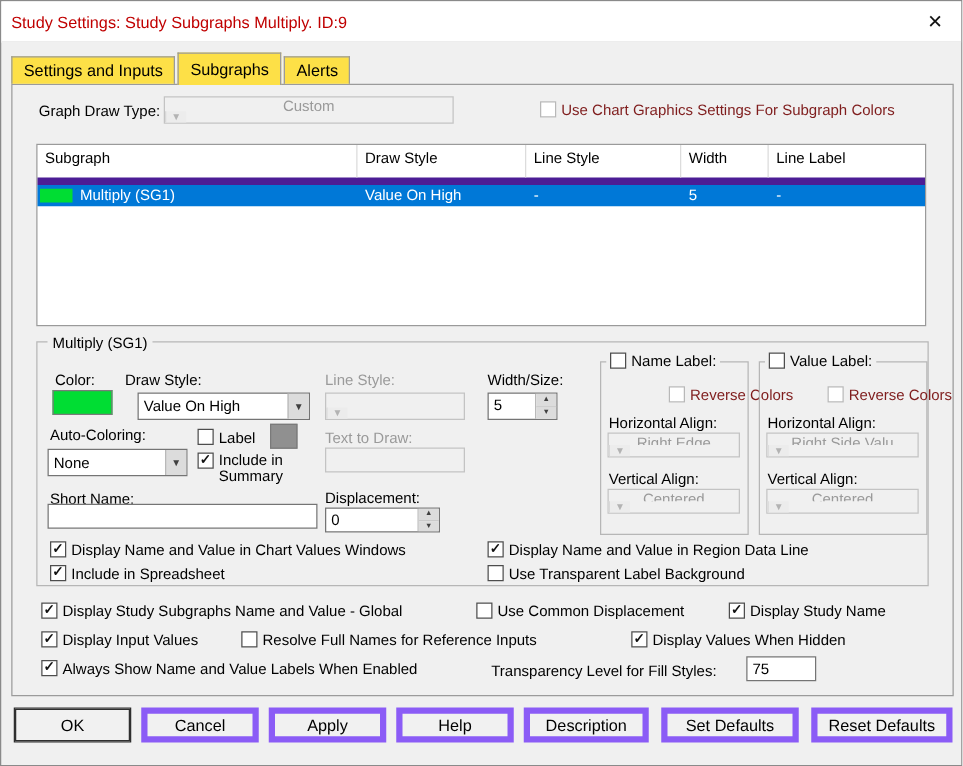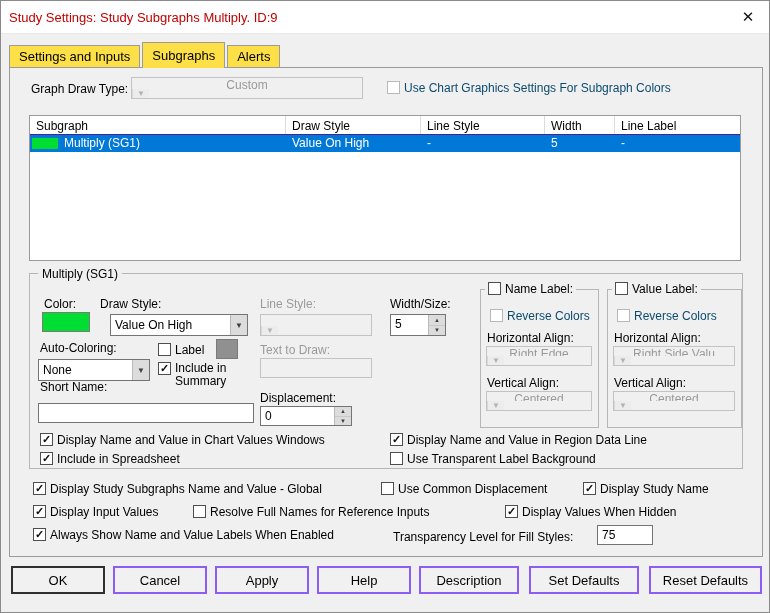--- a/index.html
+++ b/index.html
@@ -16,21 +16,21 @@
   .tab { font-size:13px; color:#000; background:#fde047; border:1px solid #9b9b9b; border-bottom:none; padding:3px 9px 3px; height:22px; margin-right:2px; white-space:nowrap; }
   .tab.active { height:26px; padding-top:5px; margin-bottom:-1px; position:relative; z-index:6; }
   .panel { position:absolute; left:8px; top:66px; width:754px; height:490px; border:1px solid #9b9b9b; background:#f0f0f0; z-index:1; }
 
   .lbl { position:absolute; font-size:12px; color:#000; white-space:nowrap; z-index:2; }
   .lbl.dis { color:#9a9a9a; }
 
   
   .cb { position:absolute; display:flex; align-items:flex-start; gap:4px; font-size:12px; color:#000; white-space:nowrap; z-index:2; }
   .cb .box { width:13px; height:13px; border:1px solid #4d4d4d; background:#fff; flex:none; font-size:11px; font-weight:bold; color:#111; line-height:11px; text-align:center; }
-  .cb.dis { color:#0c4a6e; }
+  .cb.dis { color:#7f1d1d;margin-left:45px; }
   .cb.dis .box { border-color:#b8b8b8; }
   .cb .cbl { line-height:14px; }
   .cb.wrap .cbl { white-space:normal; width:68px; line-height:13px; }
 
   
   .combo { position:absolute; height:22px; background:#fff; border:1px solid #747474; display:flex; align-items:center; z-index:2; }
   .combo .ctxt { flex:1; font-size:12px; padding:0 4px; overflow:hidden; white-space:nowrap; color:#000; }
   .combo .cbtn { width:17px; align-self:stretch; background:#dcdcdc; border-left:1px solid #b9b9b9; color:#404040; font-size:8px; display:flex; align-items:center; justify-content:center; }
   .combo.dis { background:#f0f0f0; border-color:#c3c3c3;flex-direction:column; }
   .combo.dis .ctxt { color:#9a9a9a; }
@@ -52,31 +52,31 @@
   .gb .legend { position:absolute; top:-7px; left:8px; background:#f0f0f0; padding:0 4px; font-size:12px; color:#000; white-space:nowrap; }
   .gb .legendcb { position:absolute; top:-8px; left:4px; background:#f0f0f0; padding:0 3px; }
 
   
   .swatch { position:absolute; border:1px solid #7a7a7a; z-index:2; }
   .swatch.green { background:#00dd33; }
   .swatch.gray { background:#909090; }
 
   
   .table { position:absolute; left:28px; top:114px; width:712px; height:146px; background:#fff; border:1px solid #9a9a9a; z-index:2; }
-  .thead { display:flex; height:19px; border-bottom:1px solid #4c1d95; }
+  .thead { display:flex; height:32px; border-bottom:6px solid #4c1d95; }
   .th { font-size:12px; color:#000; padding:3px 0 0 6px; border-right:1px solid #dcdcdc; overflow:hidden; white-space:nowrap; }
   .c1{ width:256px; } .c2{ width:135px; } .c3{ width:124px; } .c4{ width:70px; } .c5{ flex:1; border-right:none; }
   .trow { display:flex; height:17px; }
   .trow.selected { background:#0078d7; color:#fff; }
   .td { font-size:12px; padding-left:6px; overflow:hidden; white-space:nowrap; line-height:17px; }
   .td.c1 { display:flex; align-items:center; padding-left:2px; }
   .rowswatch { display:inline-block; width:26px; height:11px; background:#00dd33; margin-right:6px; flex:none; }
 
   
-  .pbtn { position:absolute; top:565px; height:28px; background:#f1f1f1; border:2px solid #8b5cf6; font-size:13px; color:#000; display:flex; align-items:center; justify-content:center; z-index:2; white-space:nowrap; }
+  .pbtn { position:absolute; top:565px; height:28px; background:#f1f1f1; border:5px solid #8b5cf6; font-size:13px; color:#000; display:flex; align-items:center; justify-content:center; z-index:2; white-space:nowrap; }
   .pbtn.default { border:1px solid #2f2f2f; box-shadow:inset 0 0 0 1px #2f2f2f; }
 </style>
 </head>
 <body>
 
 <div class="dlg">
 
   <div class="titlebar">
     <span class="title">Study Settings: Study Subgraphs Multiply. ID:9</span>
     <span class="closebtn">✕</span>
@@ -163,21 +163,21 @@
       <span class="cbtn">▼</span>
     </div>
 
     <label class="cb wrap" style="left:128px; top:88px;">
       <span class="box on">✓</span>
       <span class="cbl">Include in Summary</span>
     </label>
 
     <input class="txtin dis" style="left: 230px; top: 84px; width: 112px; height: 20px;" value="">
 
-    <span class="lbl" style="left:10px; top:106px;">Short Name:</span>
+    <span class="lbl" style="left:10px; top:118px;">Short Name:</span>
     <input class="txtin" style="left: 8px; top: 129px; width: 216px; height: 20px;" value="">
 
     <span class="lbl" style="left:230px; top:117px;">Displacement:</span>
     <div class="spin" style="left:230px; top:132px; width:92px; height:20px;">
       <span class="sval">0</span>
       <span class="sbtns">
         <span class="sb">▲</span>
         <span class="sb">▼</span>
       </span>
     </div>

